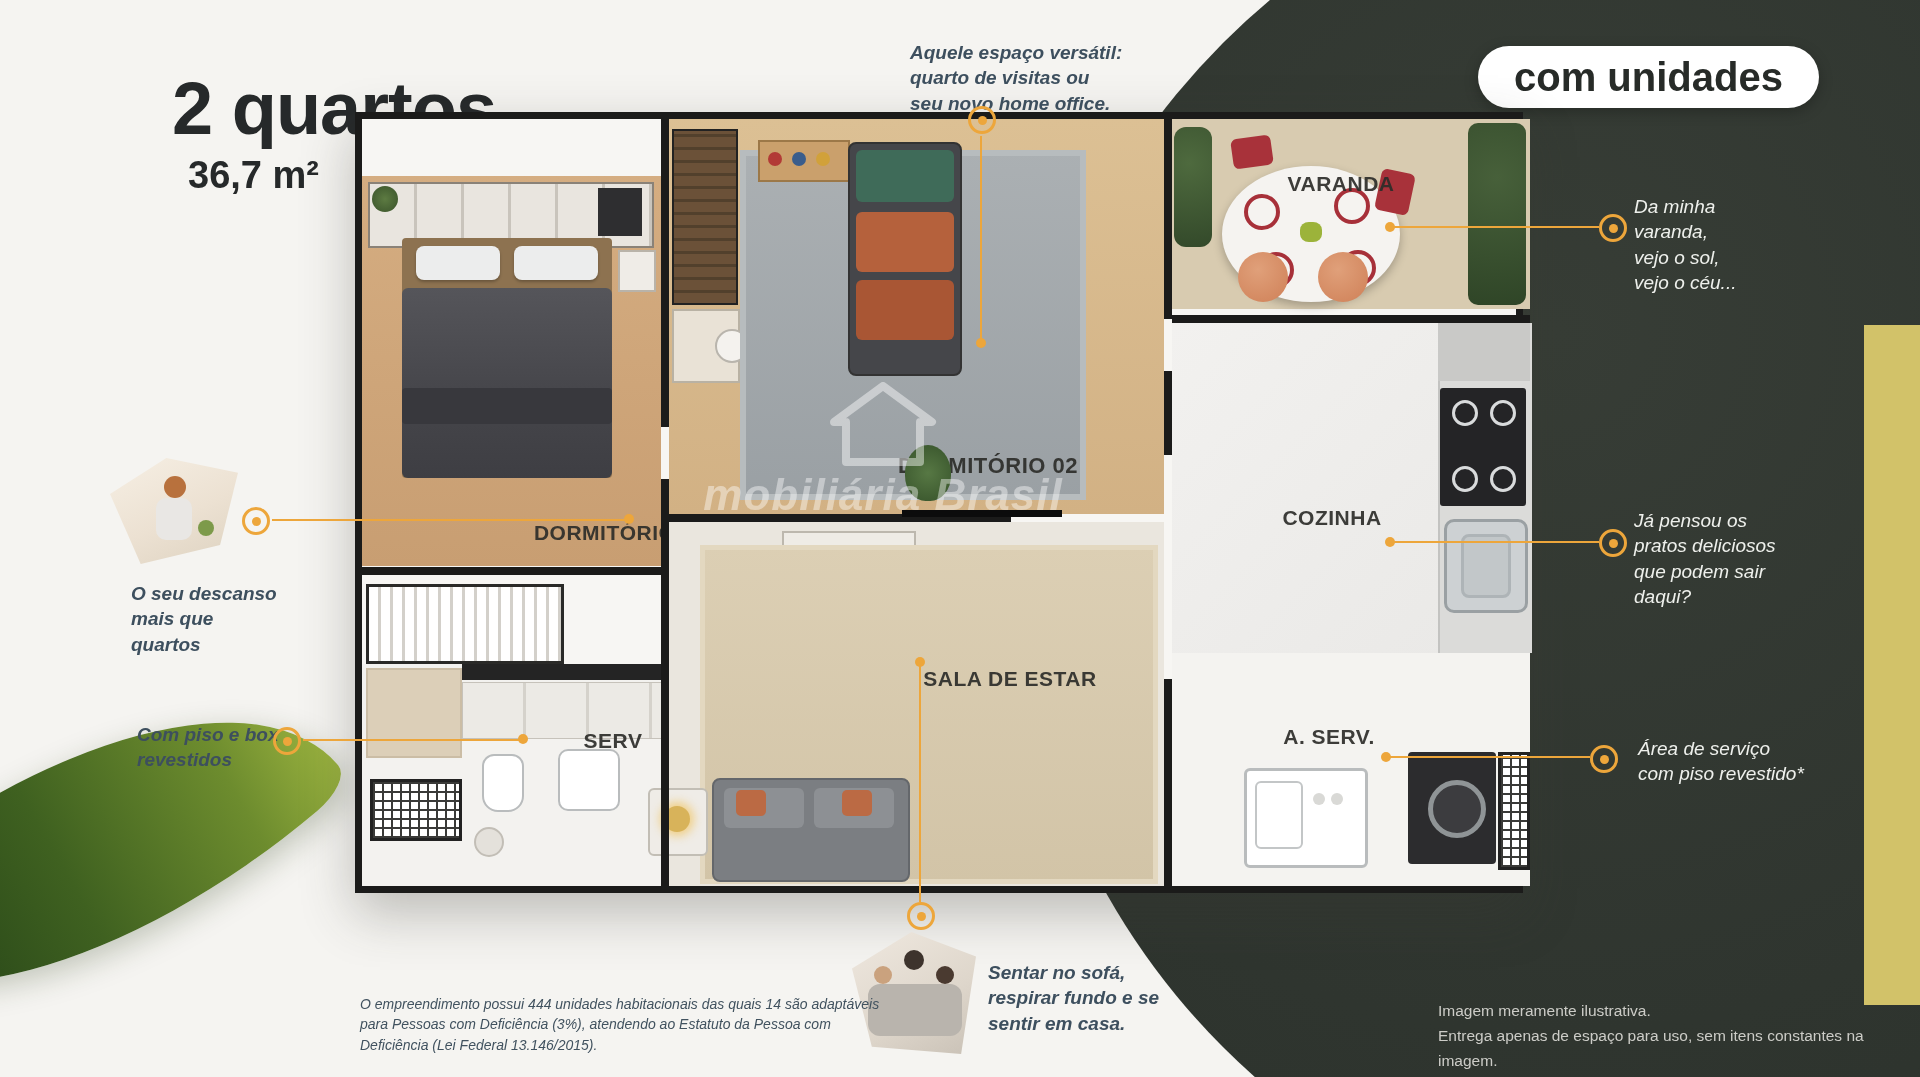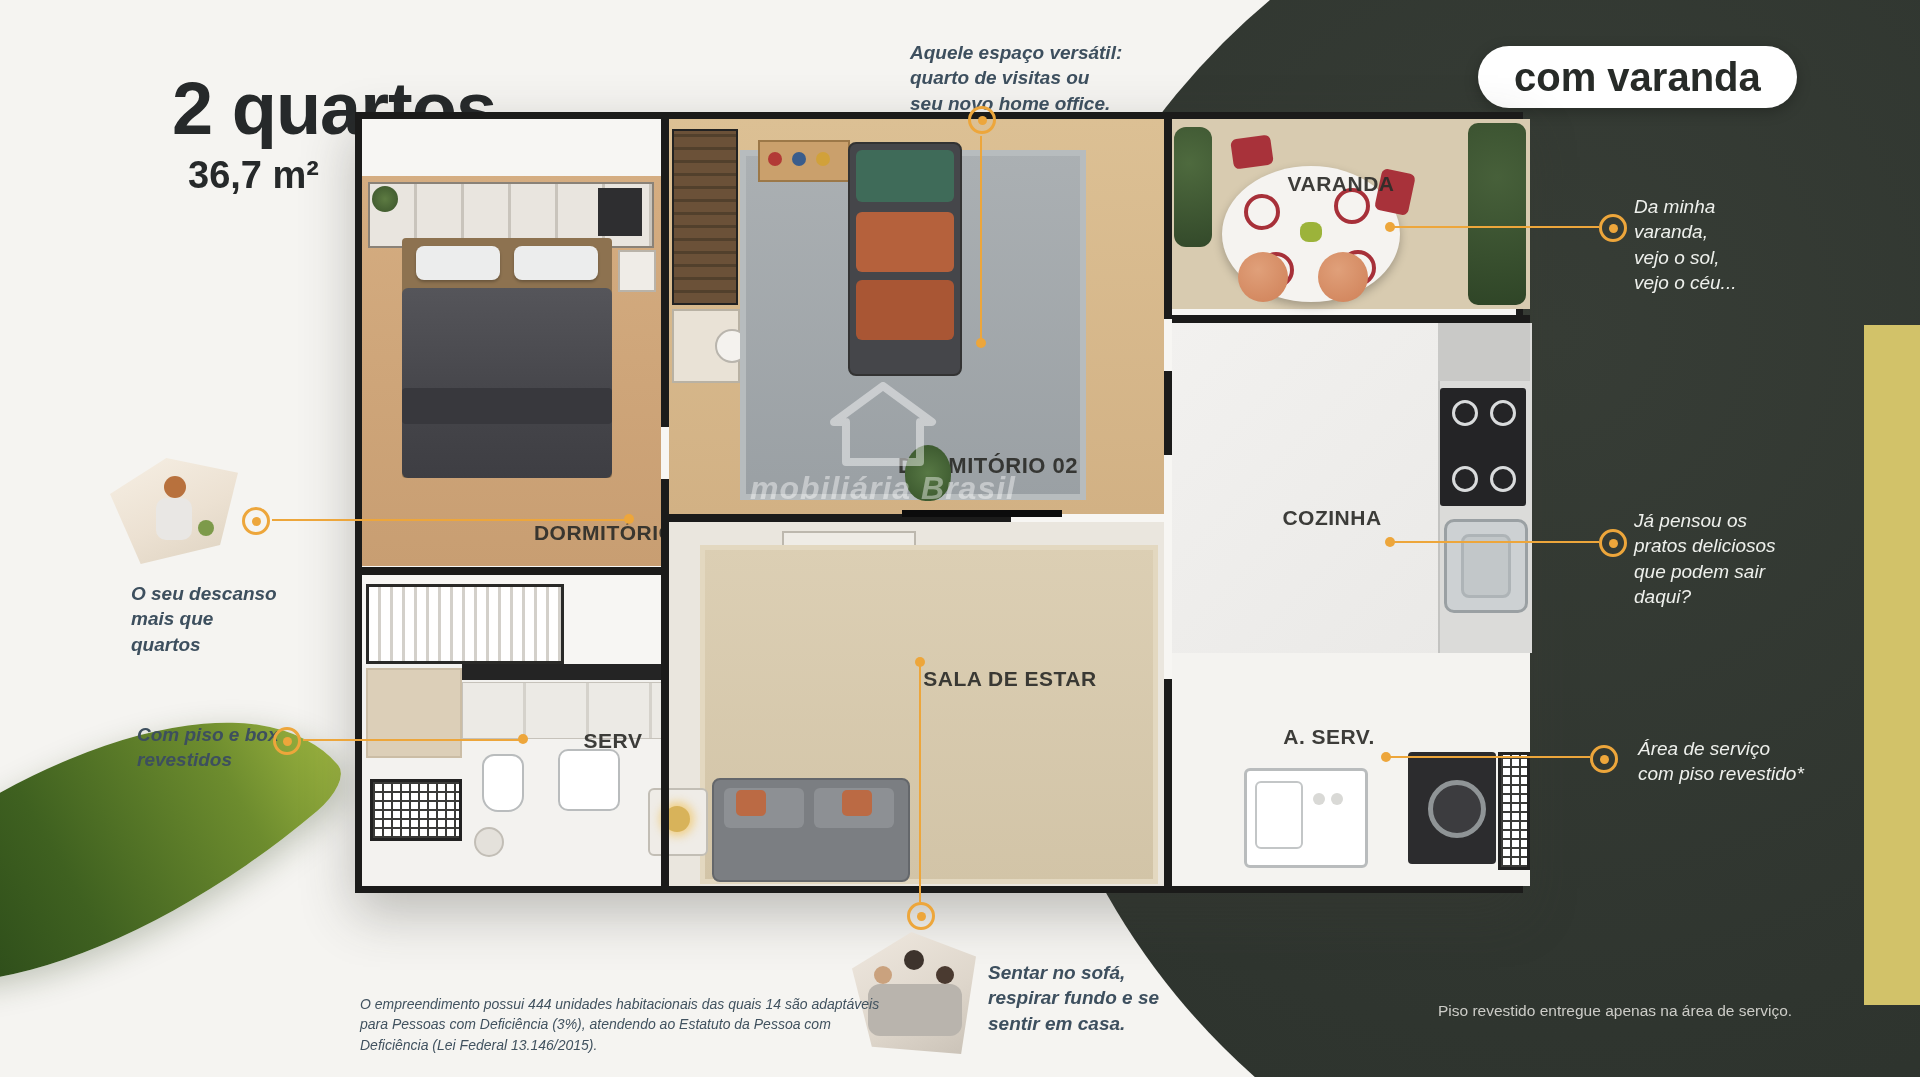--- a/index.html
+++ b/index.html
@@ -71,36 +71,36 @@
   .note.light{color:#eef0ec;font-weight:500;}
   .photo{position:absolute;box-shadow:0 6px 18px rgba(0,0,0,.2);}
   .fineprint{
     position:absolute;font-style:italic;font-size:14px;line-height:1.45;color:#41525f;white-space:pre-line;
   }
   .legal{position:absolute;font-size:15.5px;line-height:1.62;color:#ccccc7;}
   .watermark{
     position:absolute;left:648px;top:382px;width:470px;text-align:center;color:rgba(255,255,255,.42);
     pointer-events:none;
   }
-  .watermark .wm-text{font-size:32px;font-weight:700;font-style:italic;letter-spacing:1px;text-align:center;}
+  .watermark .wm-text{font-size:44px;font-weight:700;font-style:italic;letter-spacing:1px;text-align:center;}
 </style>
 </head>
 <body>
 
 <div class="blob"></div>
 <div class="ystrip"></div>
 <div class="leaf"></div>
 
 <div class="abs" style="left:172px;top:66px;">
   <div class="maintitle" style="margin-top:6px;">2 quartos</div>
   <div class="area" style="margin-top:8px;margin-left:16px;">36,7 m²</div>
 </div>
 
 <div class="badge">
-  <span>com varanda</span>
+  <span>com unidades</span>
 </div>
 
 <div class="plan">
 
   <div class="abs" style="left:0;top:57px;width:299px;height:390px;background:linear-gradient(180deg,#d5ad81,#c89e72);">
     <div class="abs" style="left:6px;top:6px;width:282px;height:62px;background:repeating-linear-gradient(90deg,#e9e5df 0 44px,#c9c4bc 44px 47px);border:2px solid #8a8278;"></div>
     <div class="abs" style="left:236px;top:12px;width:44px;height:48px;background:#2e2e30;"></div>
     <div class="abs" style="left:10px;top:10px;width:26px;height:26px;border-radius:50%;background:radial-gradient(circle,#5d7b42,#39522a);"></div>
 
     <div class="abs" style="left:40px;top:62px;width:210px;height:240px;background:#8d7250;border-radius:4px;">
@@ -298,14 +298,16 @@
   <div class="abs" style="left:16px;top:52px;width:94px;height:52px;border-radius:12px;background:#b9b4ad;"></div>
 </div>
 <div class="note" style="left:988px;top:960px;">Sentar no sofá,
 respirar fundo e se
 sentir em casa.</div>
 
 <div class="fineprint" style="left:360px;top:994px;">O empreendimento possui 444 unidades habitacionais das quais 14 são adaptáveis
 para Pessoas com Deficiência (3%), atendendo ao Estatuto da Pessoa com
 Deficiência (Lei Federal 13.146/2015).</div>
 <div class="legal" style="left:1438px;top:998px;">
+  <div>Imagem meramente ilustrativa.</div>
+  <div>Entrega apenas de espaço para uso, sem itens constantes na imagem.</div>
   <div>Piso revestido entregue apenas na área de serviço.</div>
 </div>
 
 </body></html>

